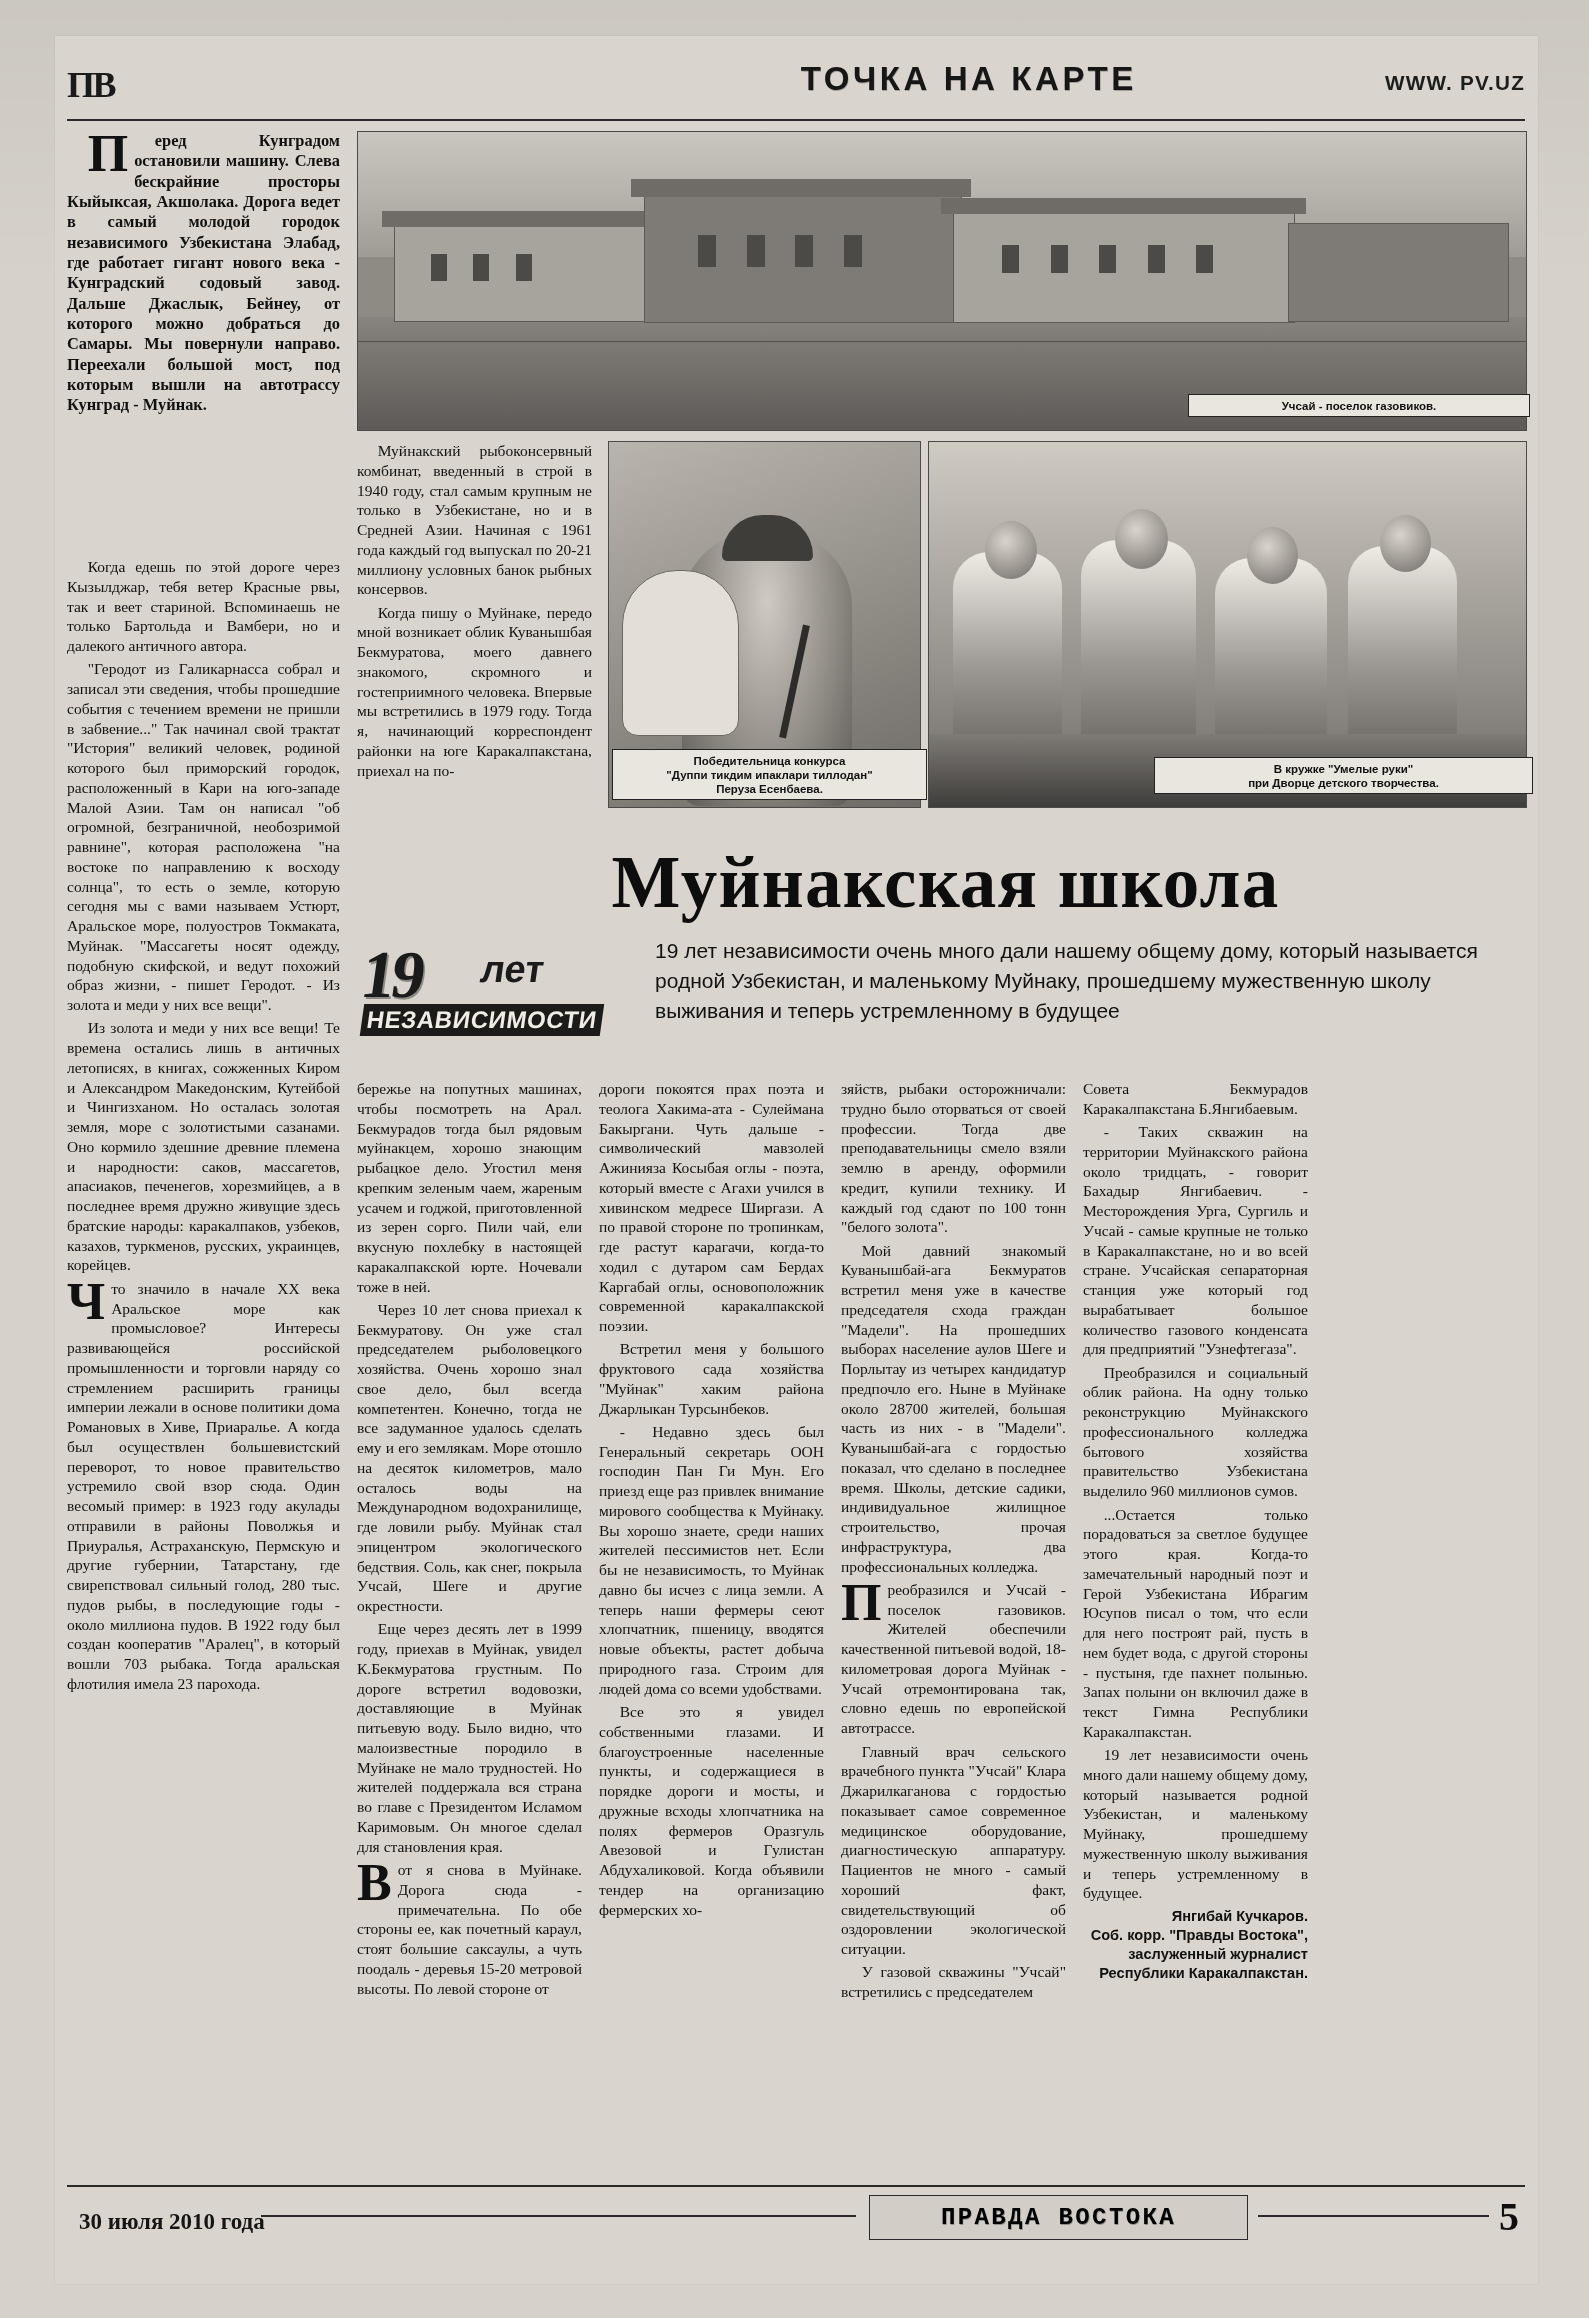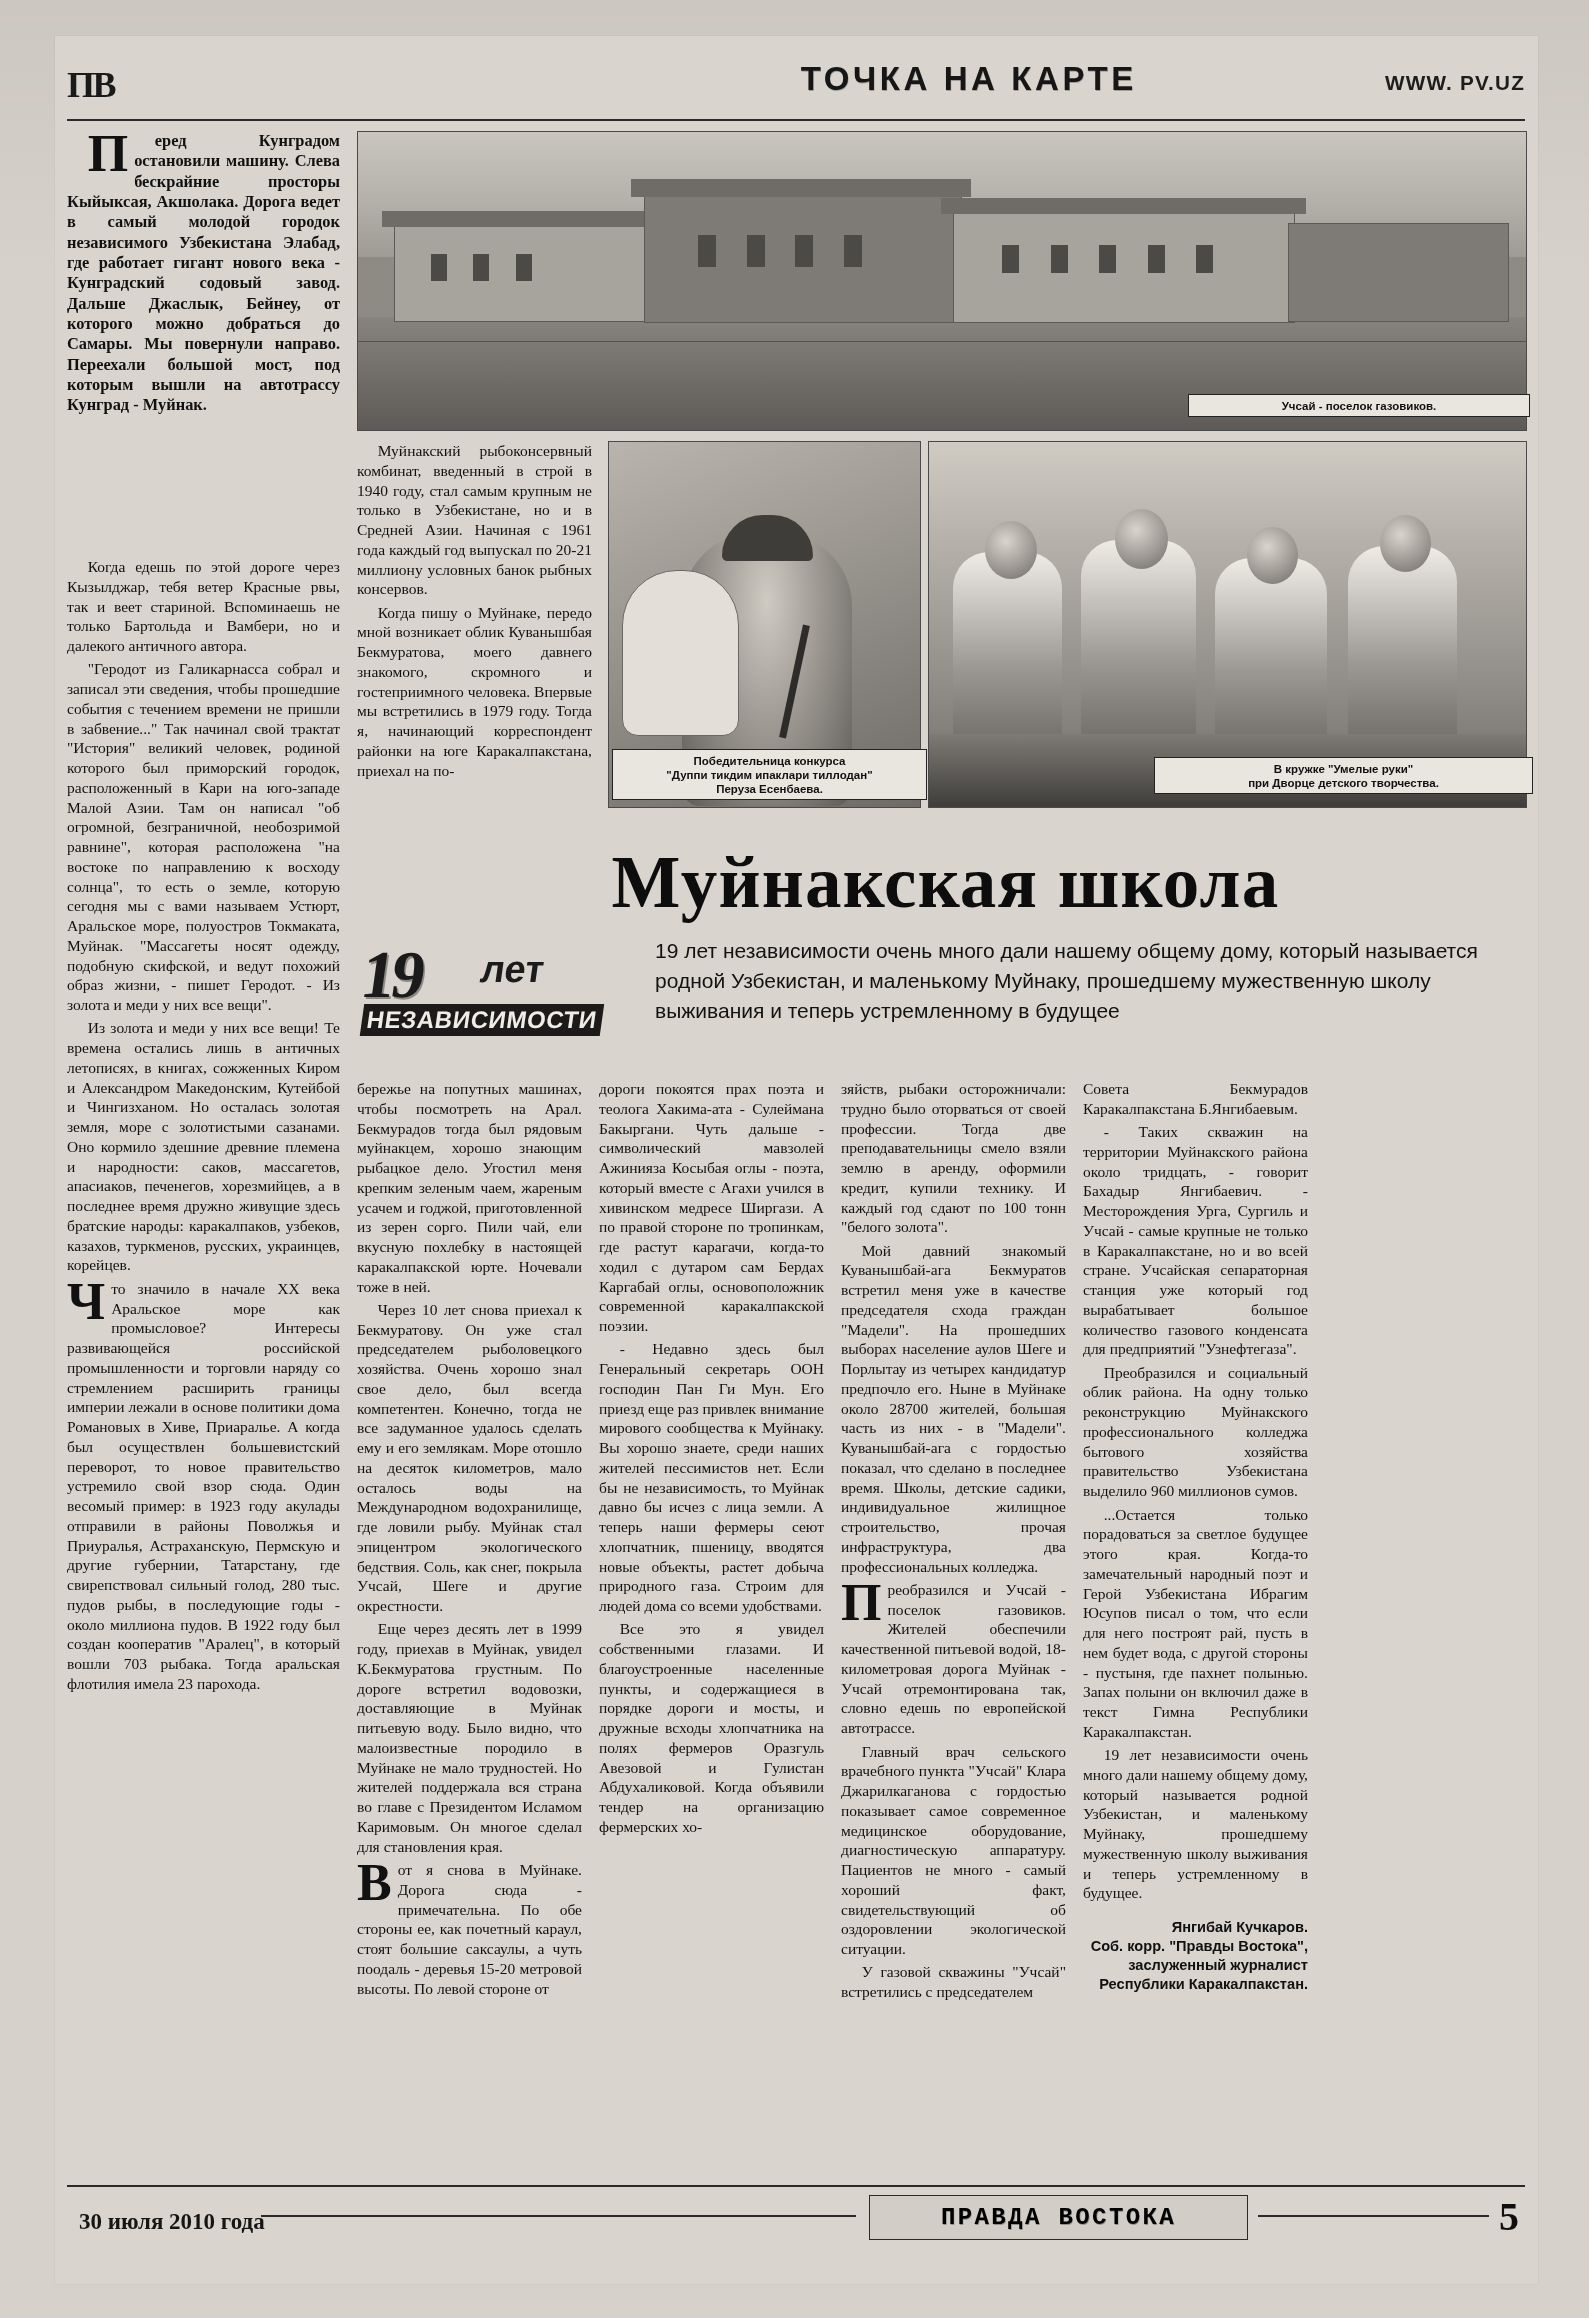--- a/index.html
+++ b/index.html
@@ -204,21 +204,21 @@
   #c1{left:357px;top:1079px;width:225px;}
   #c2{left:599px;top:1079px;width:225px;}
   #c3{left:841px;top:1079px;width:225px;}
   #c4{left:1083px;top:1079px;width:225px;}
   .sign{
     font-family:"Liberation Sans", sans-serif;
     font-weight:bold;
     font-size:14.6px;
     line-height:1.3;
     text-align:right;
-    margin-top:15px;
+    margin-top:4px;
   }
   
   .footrule{
     position:absolute;left:67px;top:2185px;width:1458px;height:1.8px;background:#2a2a2a;
   }
   .date{
     position:absolute;left:79px;top:2209px;
     font-family:"Liberation Serif", serif;
     font-weight:bold;font-size:23px;color:#151515;
   }
@@ -340,20 +340,21 @@
 
   <div class="col" id="c1">
     <p class="noind">бережье на попутных машинах, чтобы посмотреть на Арал. Бекмурадов тогда был рядовым муйнакцем, хорошо знающим рыбацкое дело. Угостил меня крепким зеленым чаем, жареным усачем и годжой, приготовленной из зерен сорго. Пили чай, ели вкусную похлебку в настоящей каракалпакской юрте. Ночевали тоже в ней.</p>
     <p>Через 10 лет снова приехал к Бекмуратову. Он уже стал председателем рыболовецкого хозяйства. Очень хорошо знал свое дело, был всегда компетентен. Конечно, тогда не все задуманное удалось сделать ему и его землякам. Море отошло на десяток километров, мало осталось воды на Международном водохранилище, где ловили рыбу. Муйнак стал эпицентром экологического бедствия. Соль, как снег, покрыла Учсай, Шеге и другие окрестности.</p>
     <p>Еще через десять лет в 1999 году, приехав в Муйнак, увидел К.Бекмуратова грустным. По дороге встретил водовозки, доставляющие в Муйнак питьевую воду. Было видно, что малоизвестные породило в Муйнаке не мало трудностей. Но жителей поддержала вся страна во главе с Президентом Исламом Каримовым. Он многое сделал для становления края.</p>
     <p class="dropcap noind">В от я снова в Муйнаке. Дорога сюда - примечательна. По обе стороны ее, как почетный караул, стоят большие саксаулы, а чуть поодаль - деревья 15-20 метровой высоты. По левой стороне от</p>
   </div>
 
   <div class="col" id="c2">
     <p class="noind">дороги покоятся прах поэта и теолога Хакима-ата - Сулеймана Бакыргани. Чуть дальше - символический мавзолей Ажинияза Косыбая оглы - поэта, который вместе с Агахи учился в хивинском медресе Ширгази. А по правой стороне по тропинкам, где растут карагачи, когда-то ходил с дутаром сам Бердах Каргабай оглы, основоположник современной каракалпакской поэзии.</p>
+    <p>Встретил меня у большого фруктового сада хозяйства "Муйнак" хаким района Джарлыкан Турсынбеков.</p>
     <p>- Недавно здесь был Генеральный секретарь ООН господин Пан Ги Мун. Его приезд еще раз привлек внимание мирового сообщества к Муйнаку. Вы хорошо знаете, среди наших жителей пессимистов нет. Если бы не независимость, то Муйнак давно бы исчез с лица земли. А теперь наши фермеры сеют хлопчатник, пшеницу, вводятся новые объекты, растет добыча природного газа. Строим для людей дома со всеми удобствами.</p>
     <p>Все это я увидел собственными глазами. И благоустроенные населенные пункты, и содержащиеся в порядке дороги и мосты, и дружные всходы хлопчатника на полях фермеров Оразгуль Авезовой и Гулистан Абдухаликовой. Когда объявили тендер на организацию фермерских хо-</p>
   </div>
 
   <div class="col" id="c3">
     <p class="noind">зяйств, рыбаки осторожничали: трудно было оторваться от своей профессии. Тогда две преподавательницы смело взяли землю в аренду, оформили кредит, купили технику. И каждый год сдают по 100 тонн "белого золота".</p>
     <p>Мой давний знакомый Куванышбай-ага Бекмуратов встретил меня уже в качестве председателя схода граждан "Мадели". На прошедших выборах население аулов Шеге и Порлытау из четырех кандидатур предпочло его. Ныне в Муйнаке около 28700 жителей, большая часть из них - в "Мадели". Куванышбай-ага с гордостью показал, что сделано в последнее время. Школы, детские садики, индивидуальное жилищное строительство, прочая инфраструктура, два профессиональных колледжа.</p>
     <p class="dropcap noind">П реобразился и Учсай - поселок газовиков. Жителей обеспечили качественной питьевой водой, 18-километровая дорога Муйнак - Учсай отремонтирована так, словно едешь по европейской автотрассе.</p>
     <p>Главный врач сельского врачебного пункта "Учсай" Клара Джарилкаганова с гордостью показывает самое современное медицинское оборудование, диагностическую аппаратуру. Пациентов не много - самый хороший факт, свидетельствующий об оздоровлении экологической ситуации.</p>
     <p>У газовой скважины "Учсай" встретились с председателем</p>

